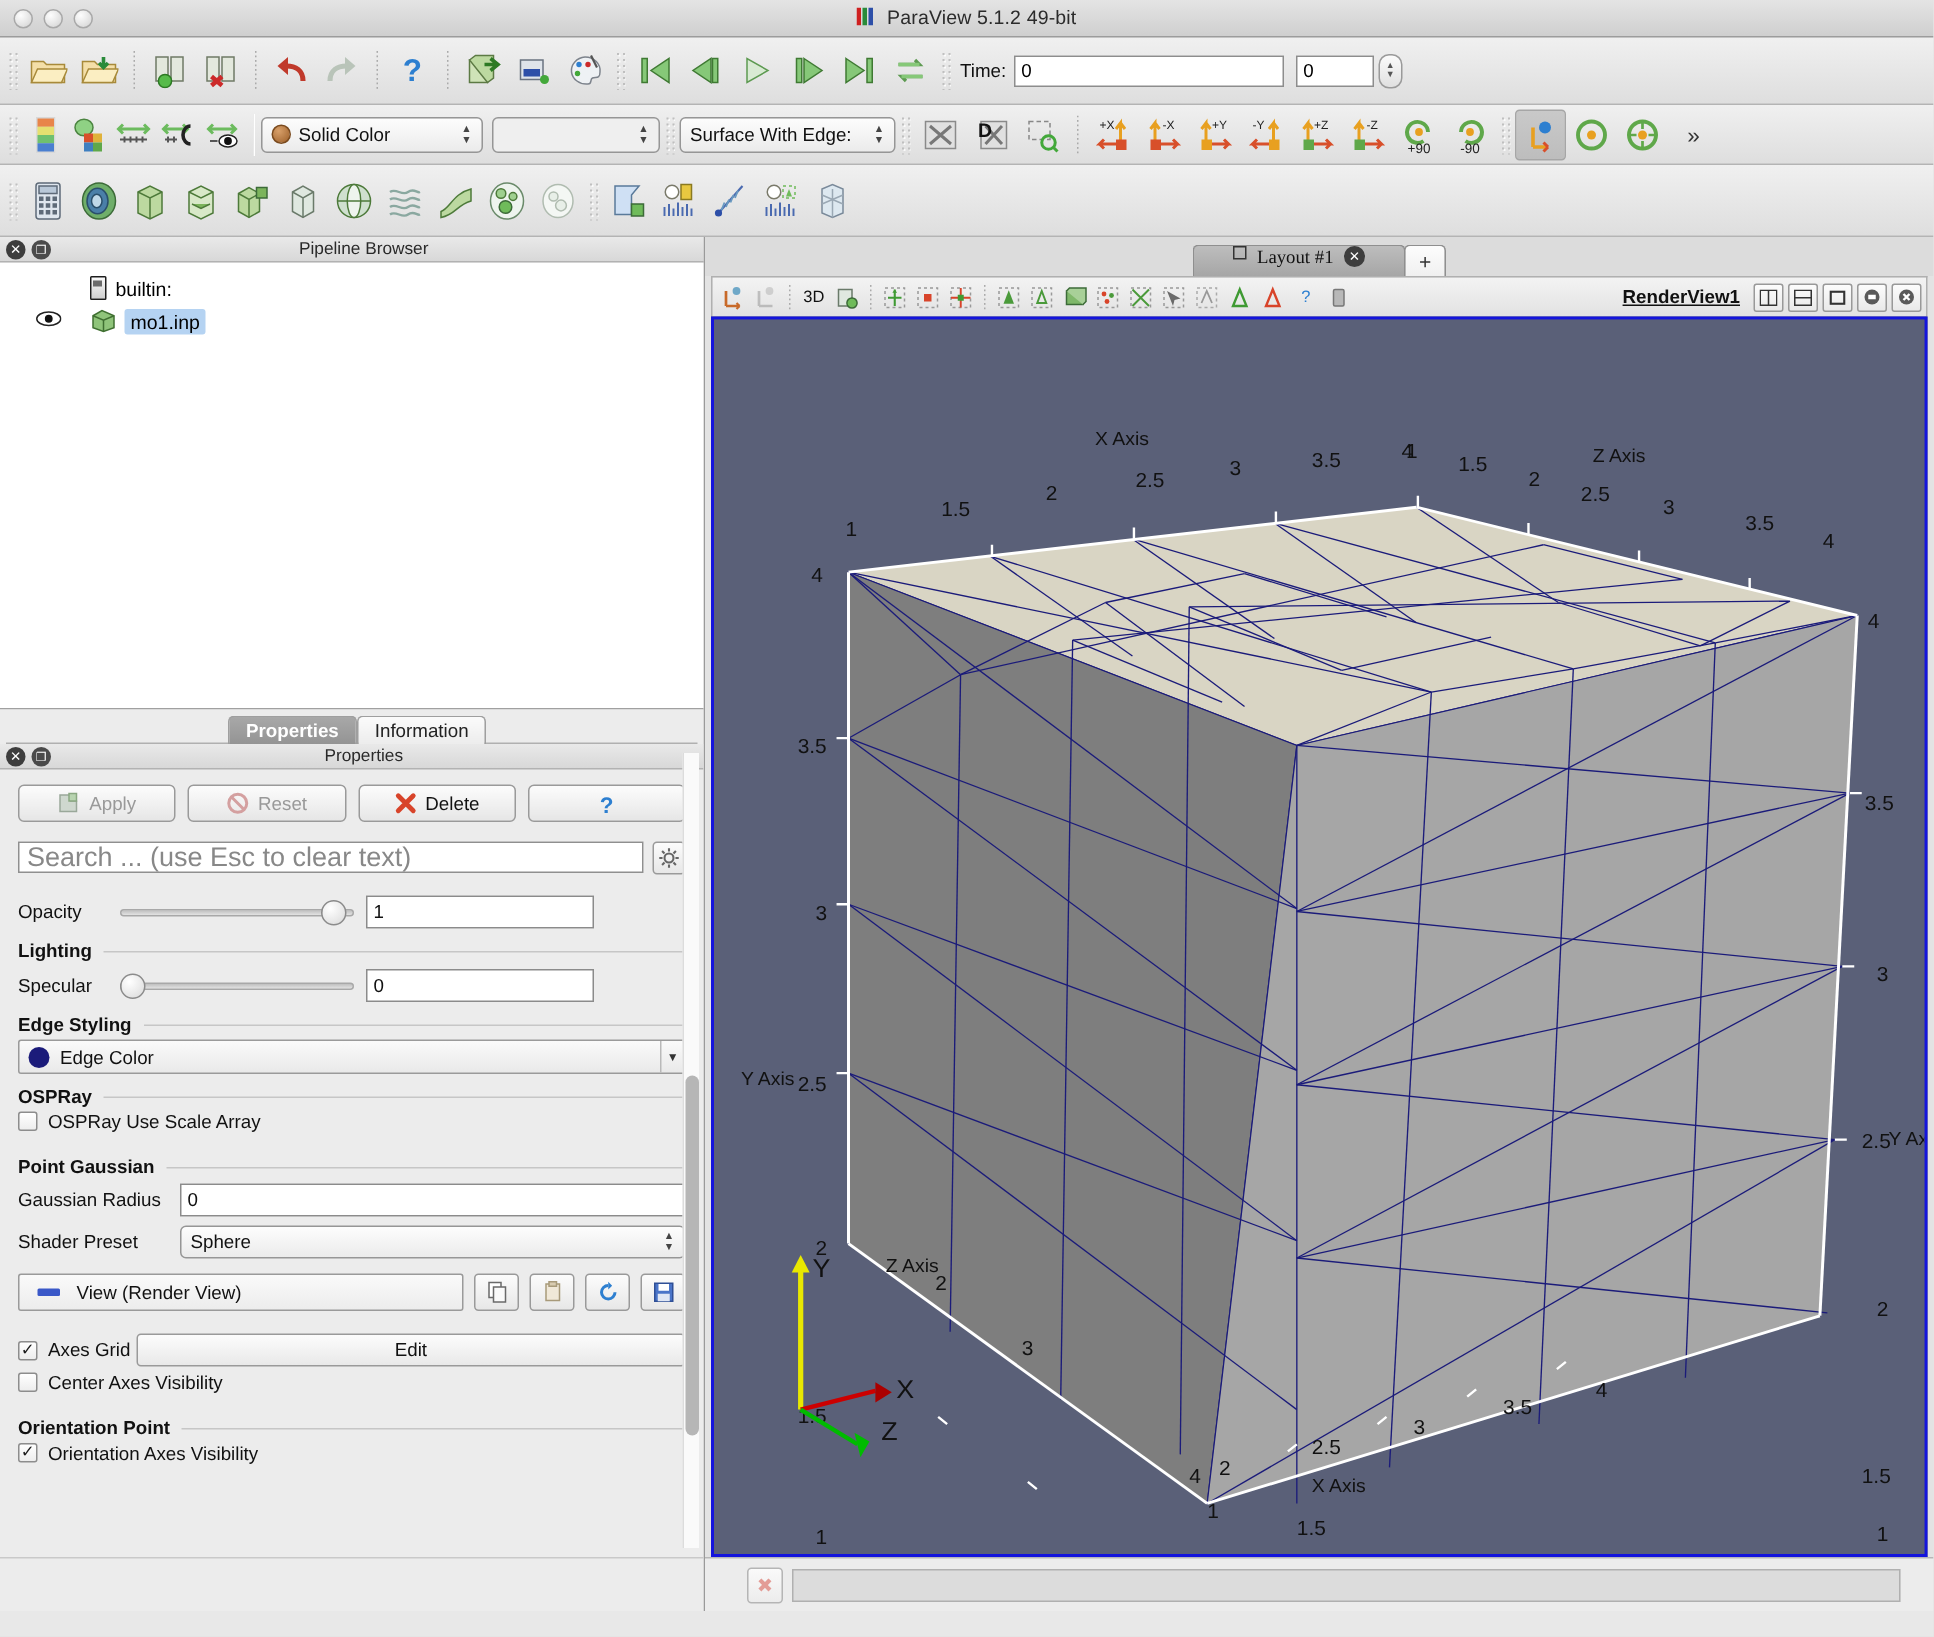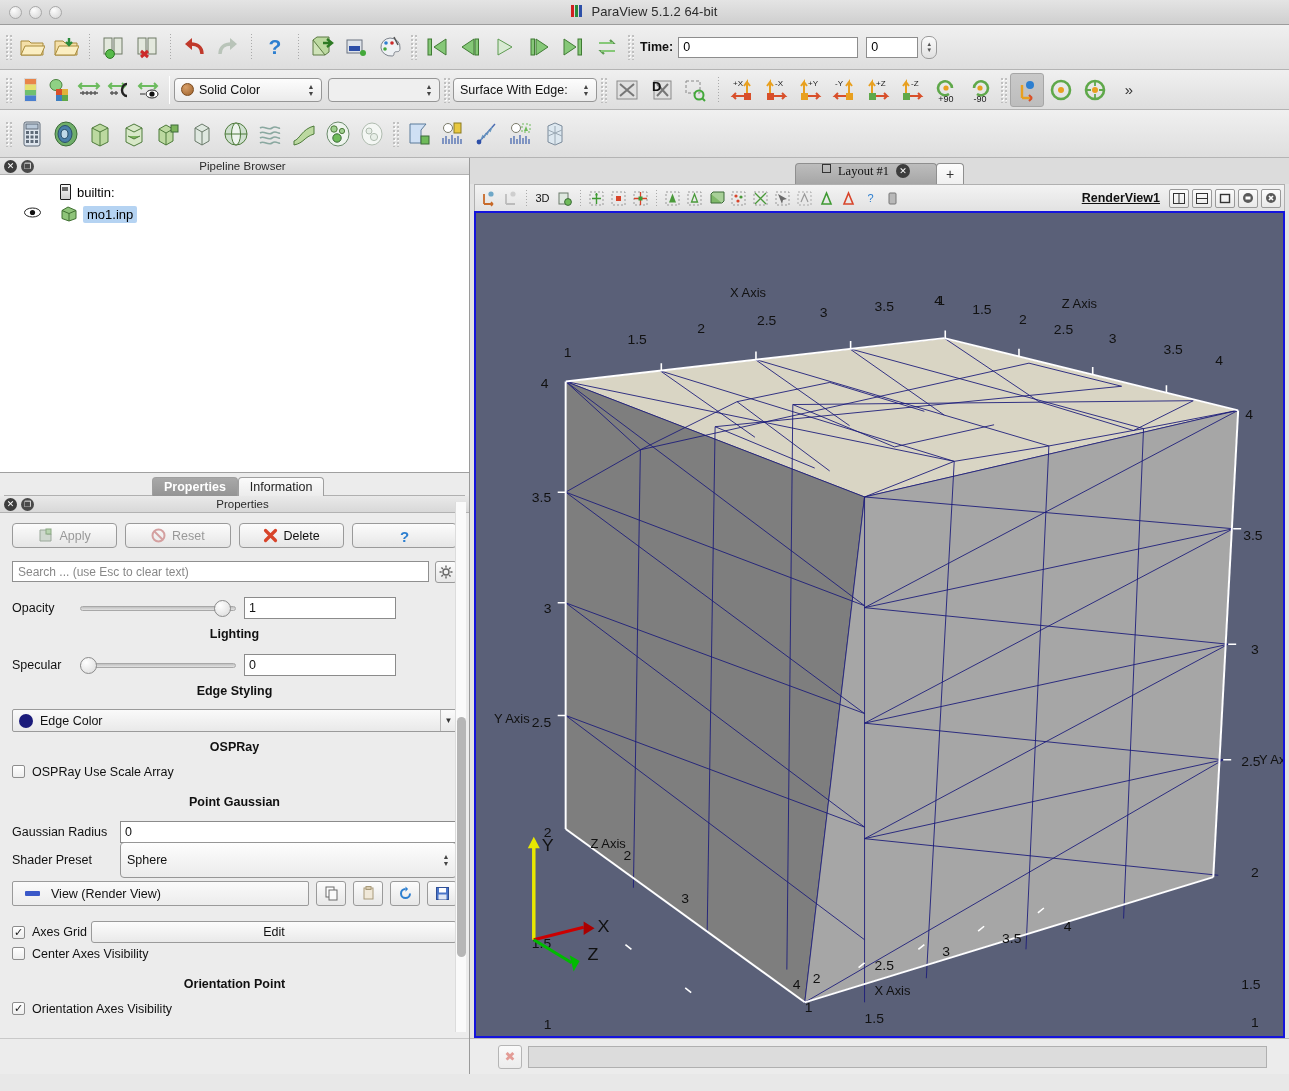--- a/index.html
+++ b/index.html
@@ -53,21 +53,21 @@
     background-size:4px 4px,4px 4px;
     background-position:0 0,1px 1px;
     opacity:.85;
   }
   .sep{ width:1px;height:28px;background:#c2c2c2;margin:0 4px;flex:none;
         border-right:1px solid #fff; }
   .sepdot{ width:1px;height:26px;flex:none;margin:0 6px;
         background-image:linear-gradient(#aaa 50%, transparent 0);
         background-size:1px 3px; }
 
-  .timelbl{ font-size:12.5px;font-weight:bold;color:#111;margin:0 5px 0 3px;text-align:center; }
+  .timelbl{ font-size:12.5px;font-weight:normal;color:#111;margin:0 5px 0 3px;text-align:center; }
   .tfield{
     height:21px; border:1px solid #8d8d8d; background:#fff;
     font-size:12.5px; padding:0 4px; display:flex;align-items:center;color:#000;
   }
   .spin{
     width:16px;height:23px;margin-left:3px;
     background:linear-gradient(to bottom,#fbfbfb,#e0e0e0);
     border:1px solid #9a9a9a;border-radius:7px;
     display:flex;flex-direction:column;align-items:center;justify-content:center;
     font-size:6px;color:#555;line-height:6px;
@@ -143,40 +143,40 @@
   .pbtn{
     flex:1;height:25px;border:1px solid #9a9a9a;border-radius:4px;
     background:linear-gradient(to bottom,#fcfcfc,#e6e6e6);
     display:flex;align-items:center;justify-content:center;gap:6px;
     font-size:12.5px;color:#111;
   }
   .pbtn.dim{ color:#999; }
   .searchrow{ display:flex; gap:6px; margin-bottom:12px; }
   .searchbox{
     flex:1;height:21px;border:1px solid #8f8f8f;background:#fff;
-    display:flex;align-items:center;padding:0 5px;font-size:12px;color:#888;text-align:center;
+    display:flex;align-items:center;padding:0 5px;font-size:18px;color:#888;text-align:center;
   }
   .gearbtn{ width:22px;height:22px;border:1px solid #9a9a9a;border-radius:3px;
             background:linear-gradient(to bottom,#fcfcfc,#e7e7e7);
             display:flex;align-items:center;justify-content:center; }
 
   .proprow{ display:flex;align-items:center;height:26px;margin-bottom:3px; }
   .plabel{ font-size:12.5px;color:#111; }
   .slider{ position:relative;height:20px;display:flex;align-items:center;flex:1;margin:0 8px; }
   .strack{ height:5px;width:100%;border-radius:3px;
            background:linear-gradient(to bottom,#c0c0c0,#e2e2e2);
            border:1px solid #a8a8a8; }
   .sknob{ position:absolute;width:17px;height:17px;border-radius:50%;
           background:radial-gradient(circle at 35% 30%,#ffffff,#d9d9d9);
           border:1px solid #8b8b8b; }
   .numfield{ width:152px;height:22px;border:1px solid #8b8b8b;background:#fff;
              font-size:12.5px;padding:0 4px;display:flex;align-items:center;color:#111; }
 
   .grouphdr{ font-size:12.5px;font-weight:bold;color:#111;margin:6px 0 3px 0;
-             display:flex;align-items:center;gap:8px;flex-direction:column; }
+             display:flex;align-items:center;gap:8px; }
   .grouphdr .ln{ flex:1;height:1px;background:#c6c6c6; }
 
   .wide-combo{
     height:23px;border:1px solid #9a9a9a;border-radius:2px;
     background:linear-gradient(to bottom,#fafafa,#e9e9e9);
     display:flex;align-items:center;padding:0 0 0 6px;font-size:12.5px;color:#111;
   }
   .wide-combo .dn{ margin-left:auto;width:16px;height:100%;
      border-left:1px solid #b9b9b9;display:flex;align-items:center;justify-content:center;
      font-size:8px;color:#333; }
@@ -254,21 +254,21 @@
     <div class="tl"></div>
     <div class="tl"></div>
   </div>
   <div class="title-txt">
     <span class="pvlogo">
       <svg width="16" height="12">
           <rect x="0" y="0" width="3" height="12" fill="#cf2020"></rect>
           <rect x="4" y="0" width="3" height="12" fill="#2a8b3a"></rect>
           <rect x="8" y="0" width="3" height="12" fill="#2d4fa8"></rect>
         </svg>
-    </span><span>ParaView 5.1.2 64-bit</span>
+    </span><span>ParaView 5.1.2 49-bit</span>
   </div>
 </div>
 
 <div class="tbrow r1">
   <div class="grip"></div>
 
   <div class="tbtn">
     <svg width="26" height="24" viewBox="0 0 26 24">
         <path d="M2 6h8l2 2h12v12H2z" fill="#f4dfa8" stroke="#a88a3a"></path>
         <path d="M2 20l4-9h20l-4 9z" fill="#fbeec2" stroke="#a88a3a"></path>
@@ -820,21 +820,21 @@
         <div class="grouphdr">
           <span>Point Gaussian</span>
           <span class="ln"></span>
         </div>
         <div class="proprow" style="height:24px">
           <span class="plabel" style="width:108px">Gaussian Radius</span>
           <span class="numfield" style="flex:1;width:auto">0</span>
         </div>
         <div class="proprow" style="height:26px">
           <span class="plabel" style="width:108px">Shader Preset</span>
-          <span class="combo" style="flex:1;border-radius:4px;height:36px">
+          <span class="combo" style="flex:1;border-radius:4px;height:22px">
             <span>Sphere</span>
             <span class="arrows">▲<br>▼</span>
           </span>
         </div>
 
         <div class="viewrow">
           <span class="viewsel">
             <span class="dash"></span>
             <span>View (Render View)</span>
           </span>

